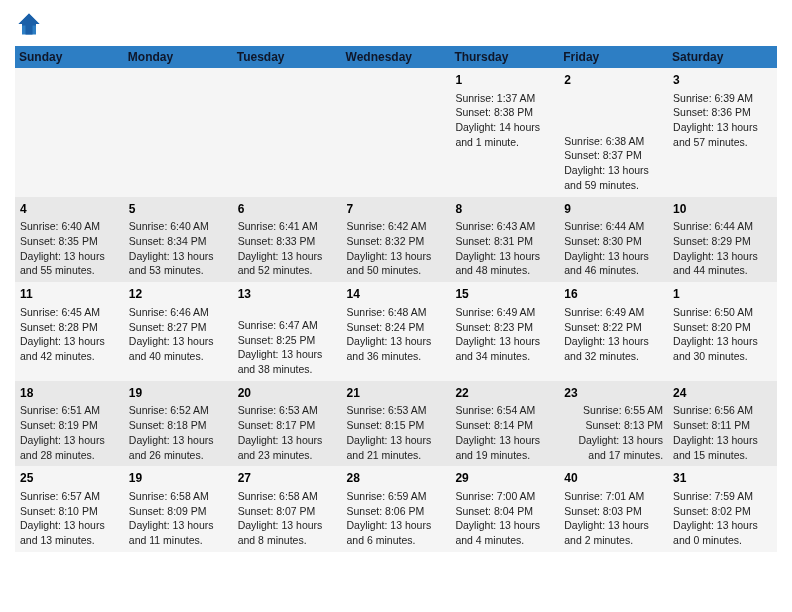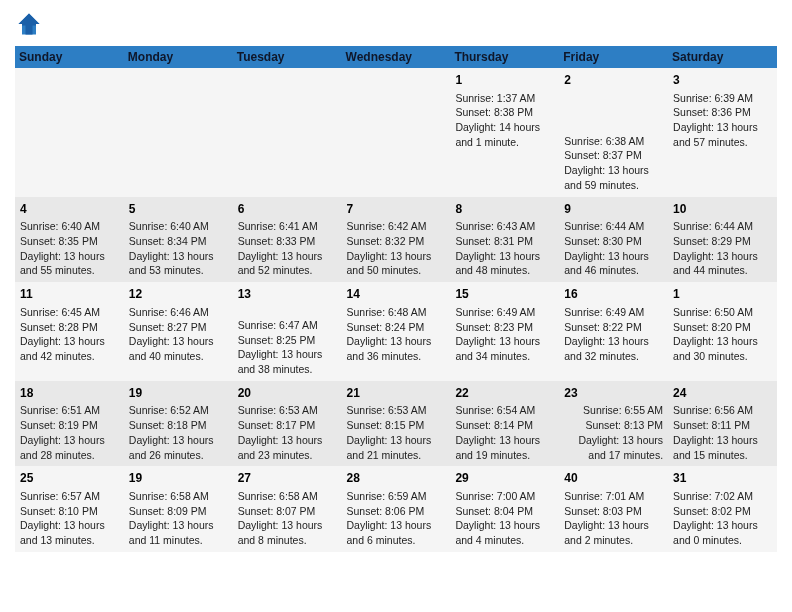--- a/index.html
+++ b/index.html
@@ -336,20 +336,20 @@
         </td>
         <td>
           <span class="day-num">40</span>
           <div class="day-info" style="white-space: pre-line;">Sunrise: 7:01 AM
 Sunset: 8:03 PM
 Daylight: 13 hours
 and 2 minutes.</div>
         </td>
         <td>
           <span class="day-num">31</span>
-          <div class="day-info" style="white-space: pre-line;">Sunrise: 7:02 AM
+          <div class="day-info" style="white-space: pre-line;">Sunrise: 7:59 AM
 Sunset: 8:02 PM
 Daylight: 13 hours
 and 0 minutes.</div>
         </td>
       </tr>
     </tbody>
 </table>
 
 </body></html>

